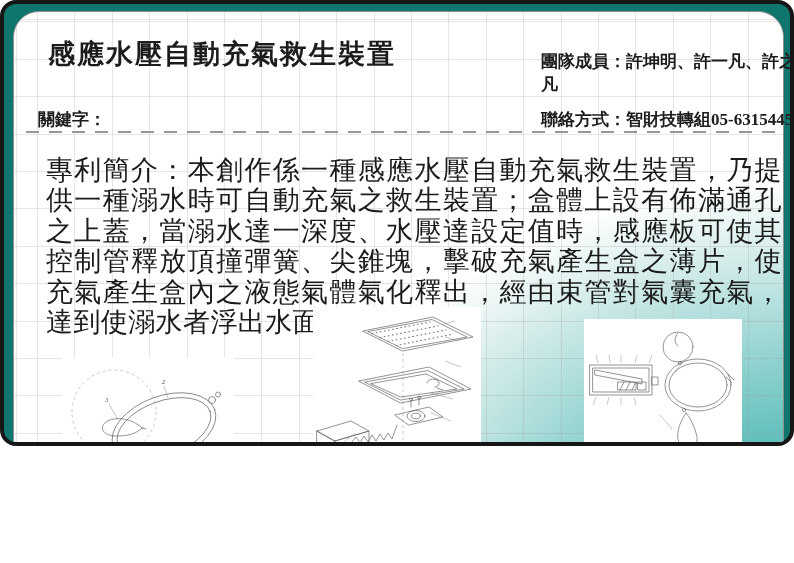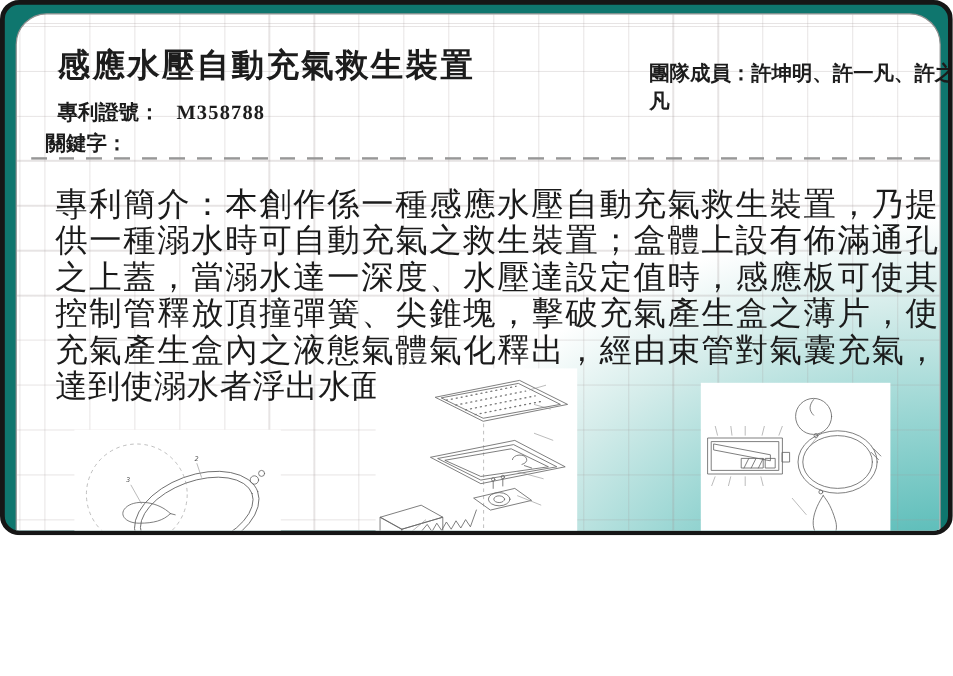--- a/index.html
+++ b/index.html
@@ -48,30 +48,28 @@
   .stipband{fill:none;stroke:#c6bfb4;stroke-width:4;stroke-dasharray:.8 2.2;}
 </style>
 </head>
 <body>
 
 <div id="stage">
   <div id="card">
 
     <div id="title" class="abs">感應水壓自動充氣救生裝置</div>
 
-    <div id="patent-row" class="abs fieldrow">
-      <span>專利證號：</span><span id="patent-number">M358788</span>
-    </div>
 
     <div id="keyword-row" class="abs fieldrow">
       <span>關鍵字：</span>
     </div>
 
     <div id="team-block" class="abs">團隊成員：許坤明、許一凡、許之凡</div>
 
+    <div id="contact-row" class="abs fieldrow">聯絡方式：智財技轉組05-6315445</div>
 
     <div id="dashed-rule" class="abs"></div>
 
     <div id="intro" class="abs">專利簡介：本創作係一種感應水壓自動充氣救生裝置，乃提供一種溺水時可自動充氣之救生裝置；盒體上設有佈滿通孔之上蓋，當溺水達一深度、水壓達設定值時，感應板可使其控制管釋放頂撞彈簧、尖錐塊，擊破充氣產生盒之薄片，使充氣產生盒內之液態氣體氣化釋出，經由束管對氣囊充氣，達到使溺水者浮出水面之功效。</div>
 
     <div id="fig1" class="figpanel">
       <svg width="172" height="192" viewBox="0 0 172 192">
         <circle class="dash" cx="52" cy="54" r="42"></circle>
         <circle class="dash" cx="120" cy="142" r="40"></circle>
         <g class="ln">

